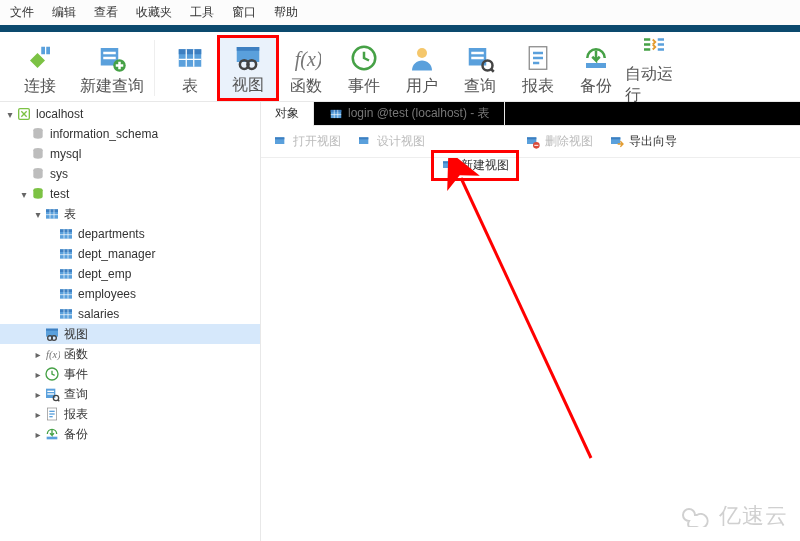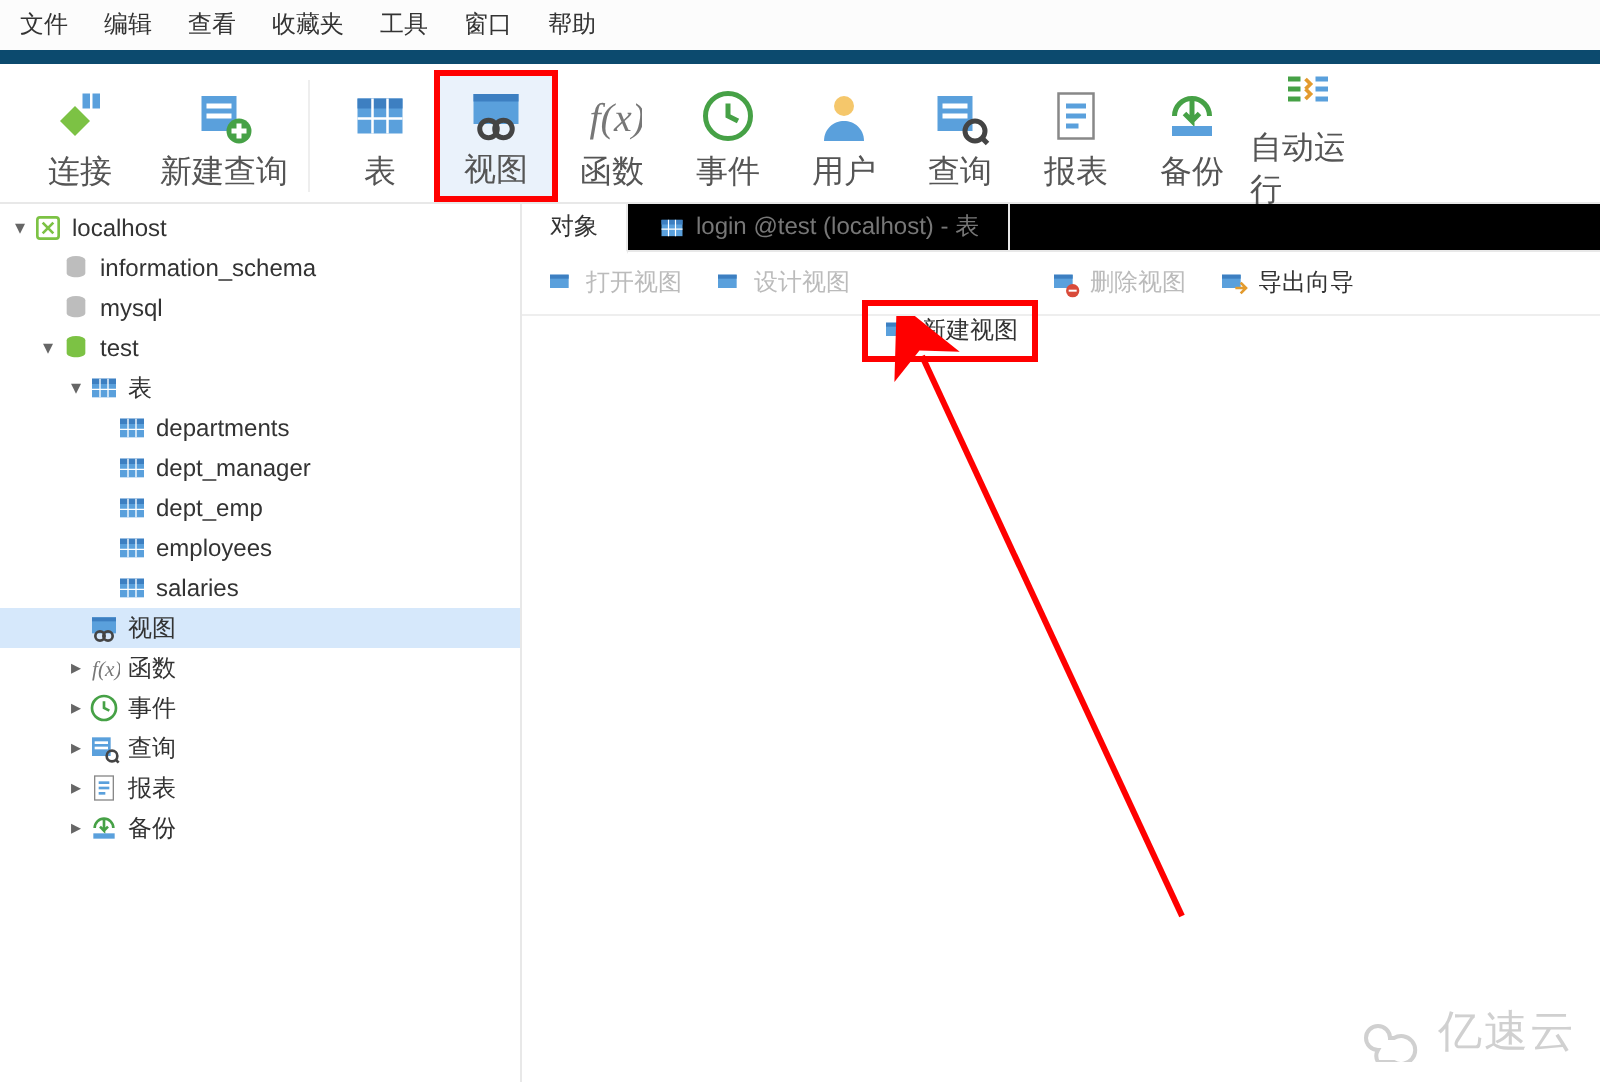--- a/index.html
+++ b/index.html
@@ -83,21 +83,21 @@
   .sbtn { display:flex; align-items:center; gap:4px; padding:3px 6px; cursor:pointer; color:#333; }
   .sbtn.dim { color:#bbb; }
   .sbtn.red { outline:3px solid #ff0000; outline-offset:1px;margin-top:48px;}
   svg.arrow-annot { position:absolute; left:0; top:0; pointer-events:none; }
   .watermark {
     position:absolute;
     right:12px; bottom:10px;
     font-size:22px;
     color:#d0d0d0;
     letter-spacing:1px;
-    display:flex; align-items:flex-end; gap:4px;
+    display:flex; align-items:center; gap:4px;
   }
 </style>
 </head>
 <body>
 
 <div class="menubar">
   <span>文件</span>
   <span>编辑</span>
   <span>查看</span>
   <span>收藏夹</span>
@@ -254,20 +254,31 @@
       <div class="node">
         <span class="ind" style="width:14px"></span>
         <span class="arrow"></span>
         <span class="ico">
           <svg width="16" height="16" viewBox="0 0 24 24">
             <ellipse cx="12" cy="6" rx="7" ry="3" fill="#bdbdbd"></ellipse>
             <path d="M5 6v10c0 1.7 3 3 7 3s7-1.3 7-3V6" fill="#bdbdbd"></path>
           </svg>
         </span>
         <span class="txt">mysql</span>
+      </div>
+      <div class="node">
+        <span class="ind" style="width:14px"></span>
+        <span class="arrow"></span>
+        <span class="ico">
+          <svg width="16" height="16" viewBox="0 0 24 24">
+            <ellipse cx="12" cy="6" rx="7" ry="3" fill="#bdbdbd"></ellipse>
+            <path d="M5 6v10c0 1.7 3 3 7 3s7-1.3 7-3V6" fill="#bdbdbd"></path>
+          </svg>
+        </span>
+        <span class="txt">sys</span>
       </div>
       <div class="node">
         <span class="ind" style="width:14px"></span>
         <span class="arrow">▾</span>
         <span class="ico">
           <svg width="16" height="16" viewBox="0 0 24 24">
             <ellipse cx="12" cy="6" rx="7" ry="3" fill="#7cc244"></ellipse>
             <path d="M5 6v10c0 1.7 3 3 7 3s7-1.3 7-3V6" fill="#7cc244"></path>
           </svg>
         </span>

